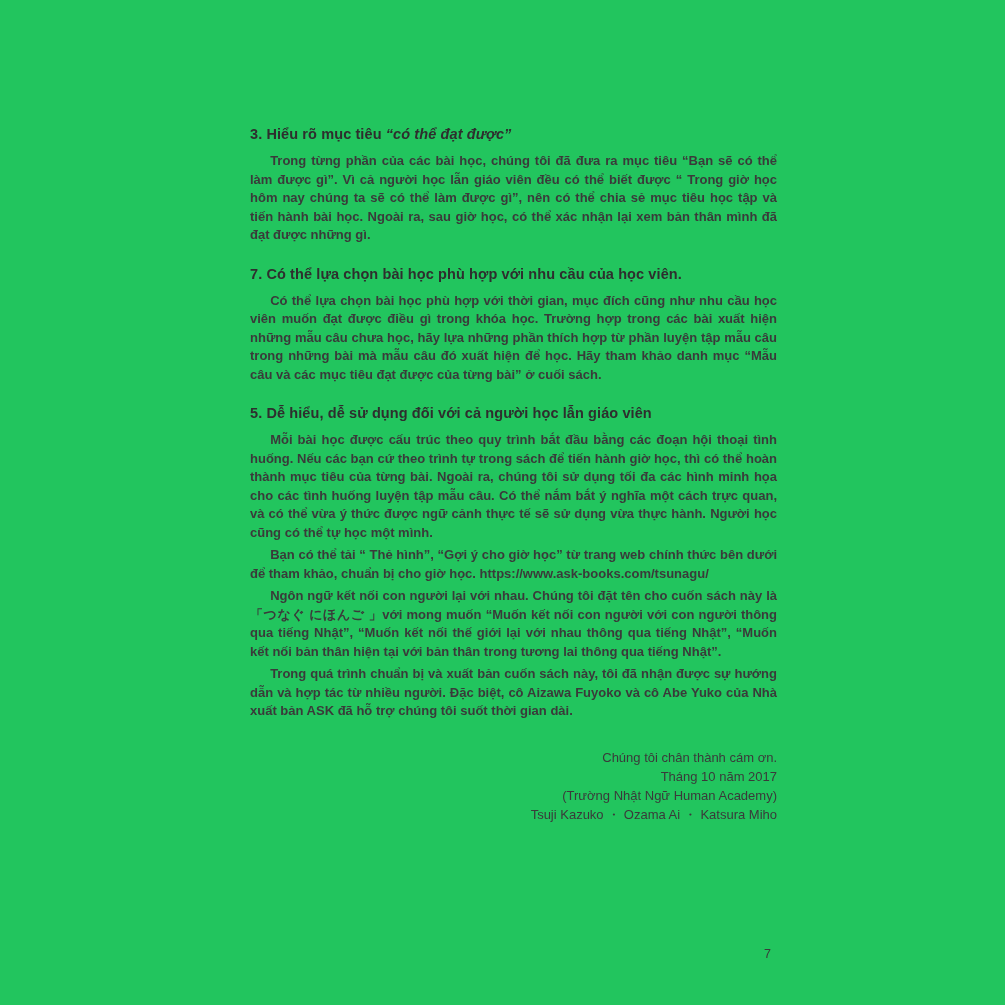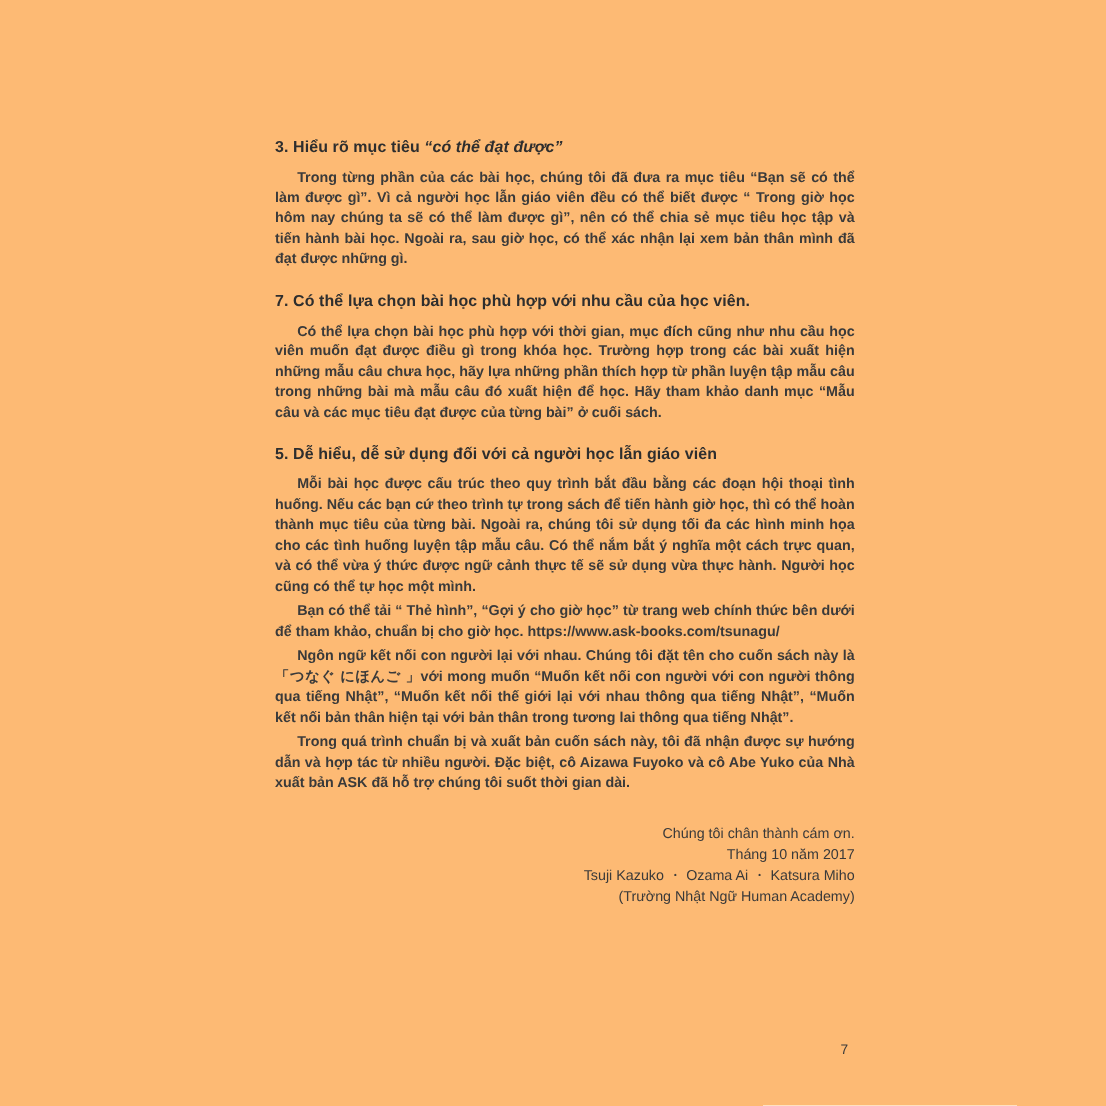--- a/index.html
+++ b/index.html
@@ -7,21 +7,21 @@
     width: 1005px;
     height: 1005px;
     background: #ffffff;
     font-family: "Liberation Sans", "DejaVu Sans", sans-serif;
     color: #3a3a3a;
   }
   .page {
     position: relative;
     width: 1005px;
     height: 1005px;
-    background: #fdba74;
+    background: #22c55e;
     overflow: hidden;
   }
   .content {
     position: absolute;
     left: 250px;
     top: 126px;
     width: 527px;
   }
   .section { margin: 0; }
   .section-heading {
@@ -83,20 +83,20 @@
       <h3 class="section-heading"><span>5.  Dễ hiểu, dễ sử dụng đối với cả người học lẫn giáo viên</span></h3>
       <p class="body-par">Mỗi bài học được cấu trúc theo quy trình bắt đầu bằng các đoạn hội thoại tình huống. Nếu các bạn cứ theo trình tự trong sách để tiến hành giờ học, thì có thể hoàn thành mục tiêu của từng bài. Ngoài ra, chúng tôi sử dụng tối đa các hình minh họa cho các tình huống luyện tập mẫu câu. Có thể nắm bắt ý nghĩa một cách trực quan, và có thể vừa ý thức được ngữ cảnh thực tế sẽ sử dụng vừa thực hành. Người học cũng có thể tự học một mình.</p>
       <p class="body-par">Bạn có thể tải “ Thẻ hình”, “Gợi ý cho giờ học” từ trang web chính thức bên dưới để tham khảo, chuẩn bị cho giờ học. https://www.ask-books.com/tsunagu/</p>
       <p class="body-par">Ngôn ngữ kết nối con người lại với nhau. Chúng tôi đặt tên cho cuốn sách này là 「つなぐ にほんご 」với mong muốn “Muốn kết nối con người với con người thông qua tiếng Nhật”, “Muốn kết nối thế giới lại với nhau thông qua tiếng Nhật”, “Muốn kết nối bản thân hiện tại với bản thân trong tương lai thông qua tiếng Nhật”.</p>
       <p class="body-par">Trong quá trình chuẩn bị và xuất bản cuốn sách này, tôi đã nhận được sự hướng dẫn và hợp tác từ nhiều người. Đặc biệt, cô Aizawa Fuyoko  và cô Abe Yuko  của Nhà xuất bản ASK đã hỗ trợ chúng tôi suốt thời gian dài.</p>
     </div>
 
     <div class="closing">
       <p class="closing-line">Chúng tôi chân thành cám ơn.</p>
       <p class="closing-line">Tháng 10 năm 2017</p>
+      <p class="closing-line">(Trường Nhật Ngữ Human Academy)</p>
       <p class="closing-line">Tsuji Kazuko ・ Ozama Ai ・ Katsura Miho</p>
-      <p class="closing-line">(Trường Nhật Ngữ Human Academy)</p>
     </div>
 
   </div>
 
   <div class="page-number">7</div>
 </div>
 
 </body></html>

